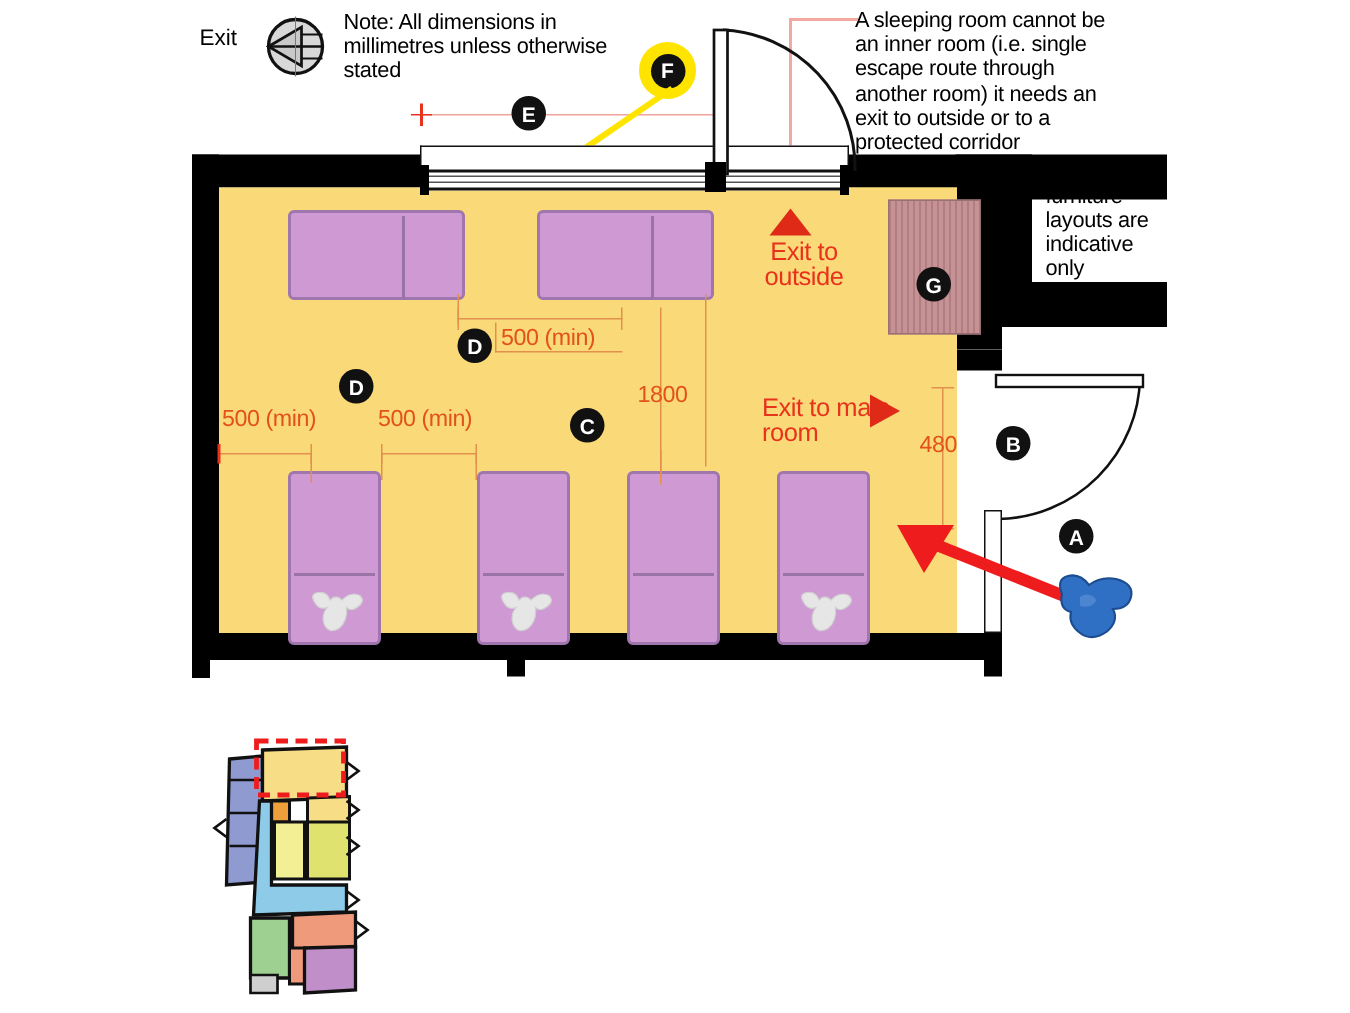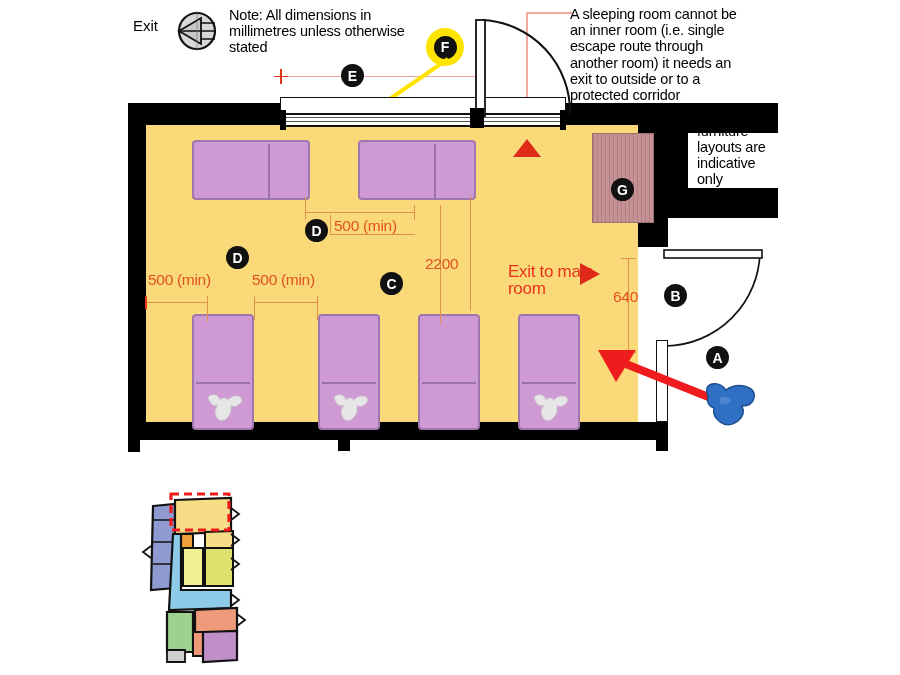--- a/index.html
+++ b/index.html
@@ -193,20 +193,21 @@
   </div>
 
   <div class="abs wardrobe" style="left:592px; top:133px; width:62px; height:90px;"></div>
   <div class="abs marker" style="left:611px; top:178px;">G</div>
 
   <div class="abs" style="left:512px; top:138px;">
     <svg width="30" height="20" viewBox="0 0 30 20">
       <path d="M15 1 L29 19 L1 19 Z" fill="#e02a18"></path>
     </svg>
   </div>
+  <div class="abs red-txt" style="left:497px; top:159px; width:78px; text-align:center;">Exit to outside</div>
 
   <div class="abs red-txt" style="left:508px; top:263px; width:104px;">Exit to main room</div>
   <div class="abs" style="left:578px; top:261px;">
     <svg width="24" height="26" viewBox="0 0 24 26">
       <path d="M2 2 L22 13 L2 24 Z" fill="#e02a18"></path>
     </svg>
   </div>
 
   <div class="abs white-fill" style="left:638px; top:233px; width:30px; height:189px;"></div>
   <div class="abs" style="left:660px; top:248px;">
@@ -214,24 +215,24 @@
       <path d="M100 4 A96 96 0 0 1 6 98" stroke="#111" stroke-width="1.7" fill="none"></path>
       <rect x="4" y="2" width="98" height="8" fill="#fff" stroke="#111" stroke-width="1.6"></rect>
     </svg>
   </div>
   <div class="abs wall" style="left:638px; top:233px; width:30px; height:14px;"></div>
   <div class="abs" style="left:656px; top:340px; width:12px; height:82px; background:#fff; border:1.5px solid #111;"></div>
 
   <div class="abs dimvert" style="left:628px; top:258px; height:96px; background:#e2904d; width:1.4px;"></div>
   <div class="abs dimline" style="left:621px; top:258px; width:15px;"></div>
   <div class="abs dimline" style="left:621px; top:352px; width:15px;"></div>
-  <div class="abs dim-txt" style="left:613px; top:288px;">640</div>
+  <div class="abs dim-txt" style="left:613px; top:288px;">480</div>
 
   <div class="abs dimvert" style="left:440px; top:205px; height:118px;"></div>
-  <div class="abs dim-txt" style="left:425px; top:255px;">2200</div>
+  <div class="abs dim-txt" style="left:425px; top:255px;">1800</div>
 
   <div class="abs dimline" style="left:305px; top:212px; width:110px;"></div>
   <div class="abs dimvert" style="left:305px; top:205px; height:15px;"></div>
   <div class="abs dimvert" style="left:414px; top:205px; height:15px;"></div>
   <div class="abs dimline" style="left:330px; top:234px; width:85px;"></div>
   <div class="abs dimvert" style="left:330px; top:215px; height:20px;"></div>
   <div class="abs dim-txt" style="left:334px; top:217px;">500 (min)</div>
   <div class="abs marker" style="left:305px; top:219px;">D</div>
 
   <div class="abs dimline" style="left:146px; top:302px; width:62px;"></div>

